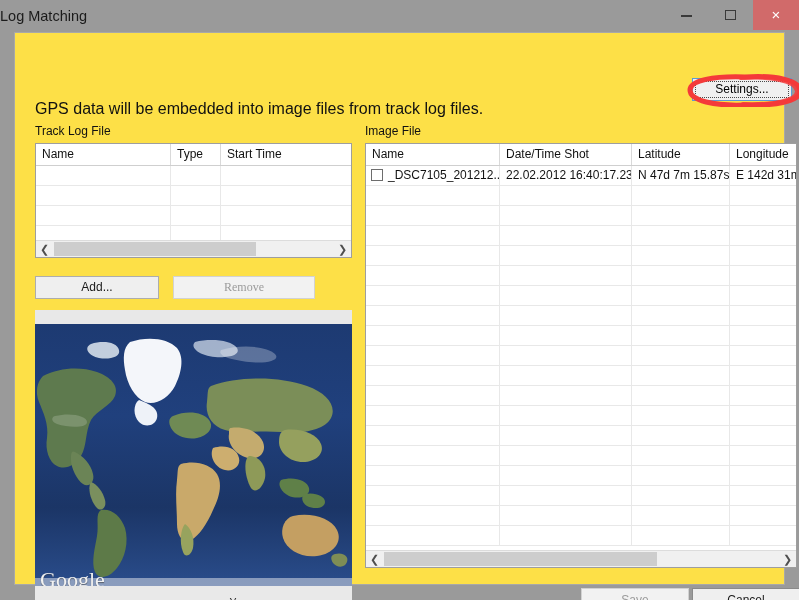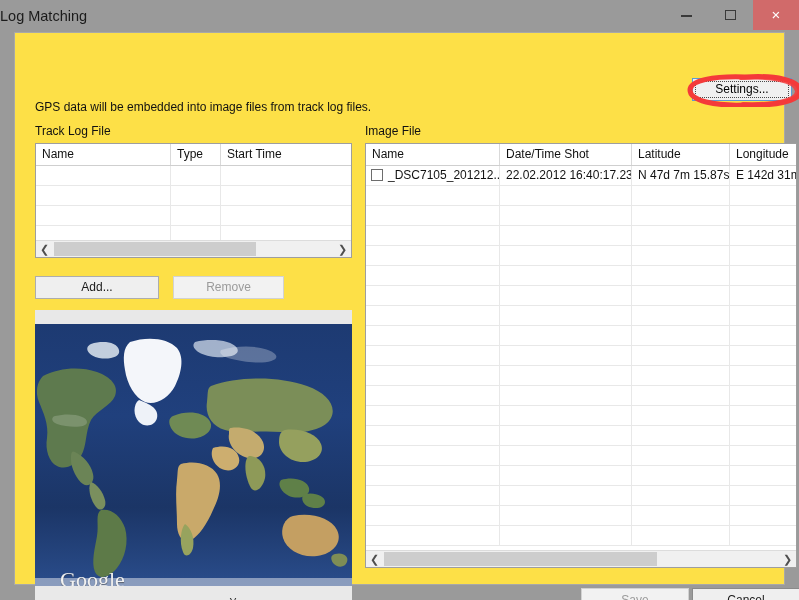--- a/index.html
+++ b/index.html
@@ -131,21 +131,21 @@
     position: absolute;
     left: 672px; top: 41px;
     width: 116px; height: 33px;
     pointer-events: none;
   }
 
   
   #desc {
     position: absolute;
     left: 20px; top: 67px;
-    font-size: 12px;
+    font-size: 16px;
     color: #111;
     white-space: nowrap;
   }
 
   
   .section-label {
     position: absolute;
     font-size: 12px;
     color: #111;
     white-space: nowrap;
@@ -272,21 +272,21 @@
   }
   .btn.disabled {
     color: #9b9b9b;
     background: #f2f2f2;
     border-color: #d2d2d2;
   }
   .btn.strong {
     border-color: #8a8a8a;
   }
   #btn-add { left: 20px; top: 243px; width: 124px; height: 23px; line-height: 21px; }
-  #btn-remove { left: 158px; top: 243px; width: 111px; height: 23px; line-height: 21px; }
+  #btn-remove { left: 158px; top: 243px; width: 142px; height: 23px; line-height: 21px; font-family: Liberation Serif, serif; }
   #btn-save { left: 566px; top: 555px; width: 108px; height: 24px; line-height: 22px; }
   #btn-cancel { left: 677px; top: 555px; width: 108px; height: 24px; line-height: 22px; }
 
   
   #map-panel {
     position: absolute;
     left: 20px; top: 277px;
     width: 317px; height: 303px;
     background: #e8e8e8;
     overflow: hidden;
@@ -317,21 +317,20 @@
   }
   #google-wm {
     position: absolute;
     left: 5px; bottom: 20px;
     font-family: "Liberation Serif", serif;
     font-size: 22px;
     color: #f2f2f2;
     text-shadow: 0 1px 1px rgba(60,60,60,0.65);
     letter-spacing: 0px;
     pointer-events: none;
-    margin-left: 20px;
   }
   #terms-link {
     position: absolute;
     right: 6px; bottom: 5px;
     font-size: 10.5px;
     color: #2b2b2b;
     text-decoration: underline;
     white-space: nowrap;
     cursor: default;
   }

